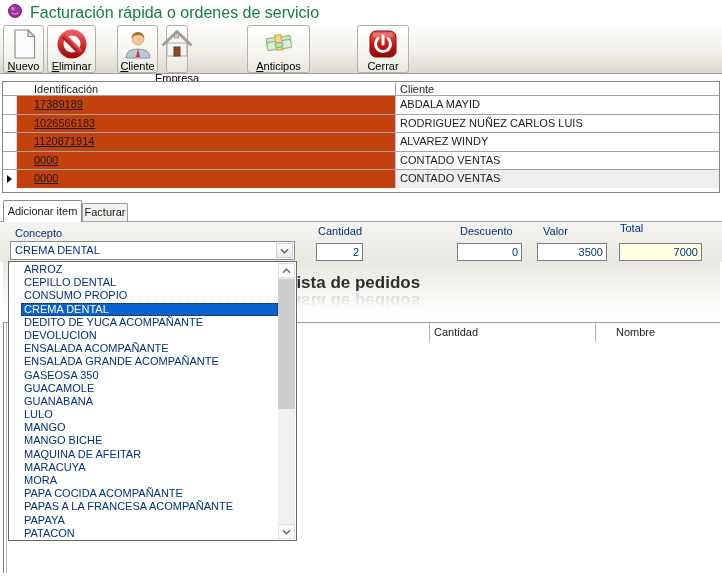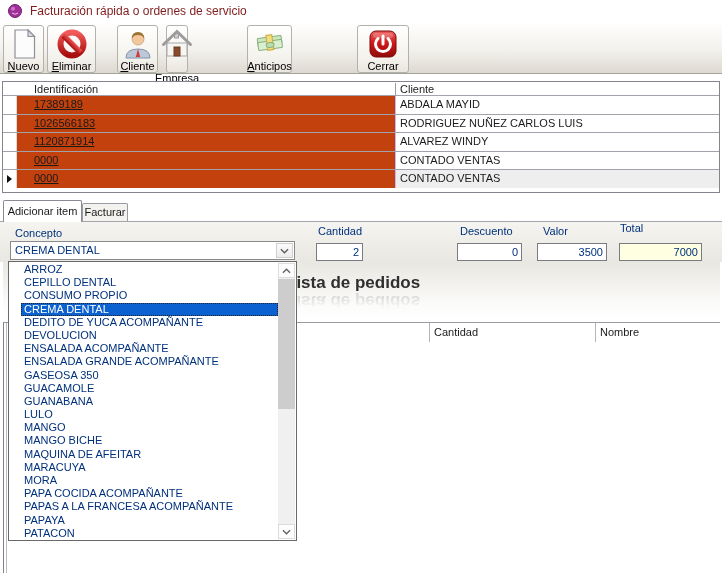--- a/index.html
+++ b/index.html
@@ -11,41 +11,41 @@
     background: #ffffff;
     overflow: hidden;
     color: #1a1a1a;
   }
   .abs { position: absolute; }
 
   
   .titlebar { left:0; top:0; width:722px; height:22px; background:#fff; }
   .app-icon { left:7px; top:3px; width:16px; height:16px; }
   .app-icon svg { width:16px; height:16px; display:block; }
-  .title-text { left:30px; top:4px; font-size:12px; color:#7f1d1d; white-space:nowrap; }
+  .title-text { left:30px; top:4px; font-size:16px; color:#15803d; white-space:nowrap; }
 
   
   .toolbar {
     left:0; top:22px; width:722px; height:52px;
     background: linear-gradient(180deg,#ffffff 0%,#f3f1ec 55%,#ddd9d1 100%);
     border-bottom:1px solid #a3a39b;
   }
   .tb-btn {
     position:absolute; top:3px; height:48px;
     display:flex; flex-direction:column; align-items:center; justify-content:space-between;
     padding:2px 1px 1px 1px;
     background: linear-gradient(180deg,#ffffff 0%,#f4f2ec 70%,#e9e6df 100%);
     border:1px solid #b3b2aa; border-radius:3px;
     font-family:inherit; font-size:11px; color:#000; cursor:default;
   }
   .tb-btn[data-name="nuevo-button"]    { left:3px;   width:41px; }
   .tb-btn[data-name="eliminar-button"] { left:47px;  width:49px; }
   .tb-btn[data-name="cliente-button"]  { left:117px; width:41px; }
   .tb-btn[data-name="empresa-button"]  { left:166px; width:22px;gap:12px; }
-  .tb-btn[data-name="anticipos-button"]{ left:247px; width:45px; }
+  .tb-btn[data-name="anticipos-button"]{ left:247px; width:63px; }
   .tb-btn[data-name="cerrar-button"]   { left:357px; width:52px; }
   .tb-icon { width:32px; height:32px; }
   .tb-icon svg { width:32px; height:32px; display:block; }
   .tb-label { line-height:12px; white-space:nowrap;border-radius:6px; }
 
   
   .clients-grid {
     left:2px; top:81px; width:718px; height:112px;
     background:#fff; border:1px solid #84848c;
   }
@@ -104,21 +104,21 @@
 
   
   .pedidos-grid {
     left:3px; top:322px; width:717px; height:251px; background:#fff;
     border-left:1px solid #81818b; border-top:1px solid #9a9aa2; z-index:1;
   }
   .pedidos-grid::before { content:""; position:absolute; left:2px; top:0; bottom:0; width:1px; background:#b9b9bf; }
   .pg-header { display:flex; height:19px; }
   .pg-header .c0 { width:425px; }
   .pg-header .c1 { width:166px; border-left:1px solid #b5b5b5; padding:3px 0 0 4px; }
-  .pg-header .c2 { flex:1; border-left:1px solid #b5b5b5; padding:3px 0 0 4px; }
+  .pg-header .c2 { flex:1; border-left:1px solid #b5b5b5; padding:3px 0 0 20px; }
 
   
   .dropdown {
     left:8px; top:261px; width:289px; height:280px;
     background:#fff; border:1px solid #696969; z-index:10; padding:1px 18px 1px 12px;
     overflow:hidden;
   }
   .dd-item { height:13.2px; line-height:13px; padding-left:3px; color:#00317c; white-space:nowrap; overflow:hidden; }
   .dd-item.selected { background:#0b61cf; color:#fff; outline:1px dotted #222; outline-offset:-1px; }
   .dd-scrollbar { position:absolute; right:1px; top:1px; bottom:1px; width:17px; background:#f0f0f0; }

